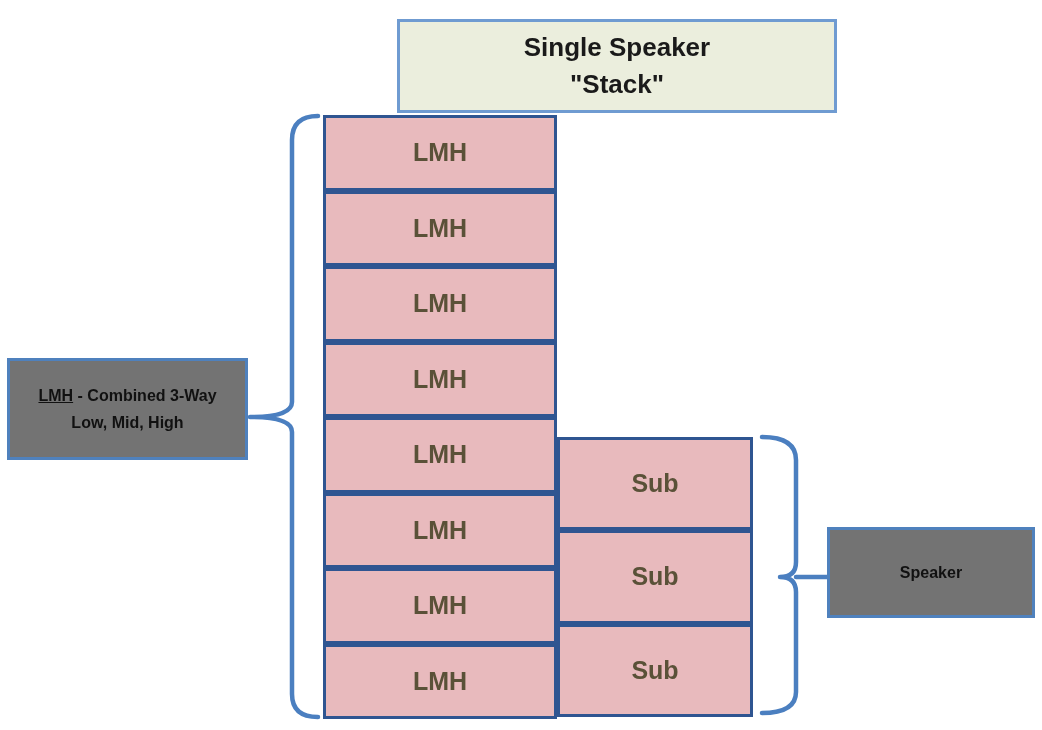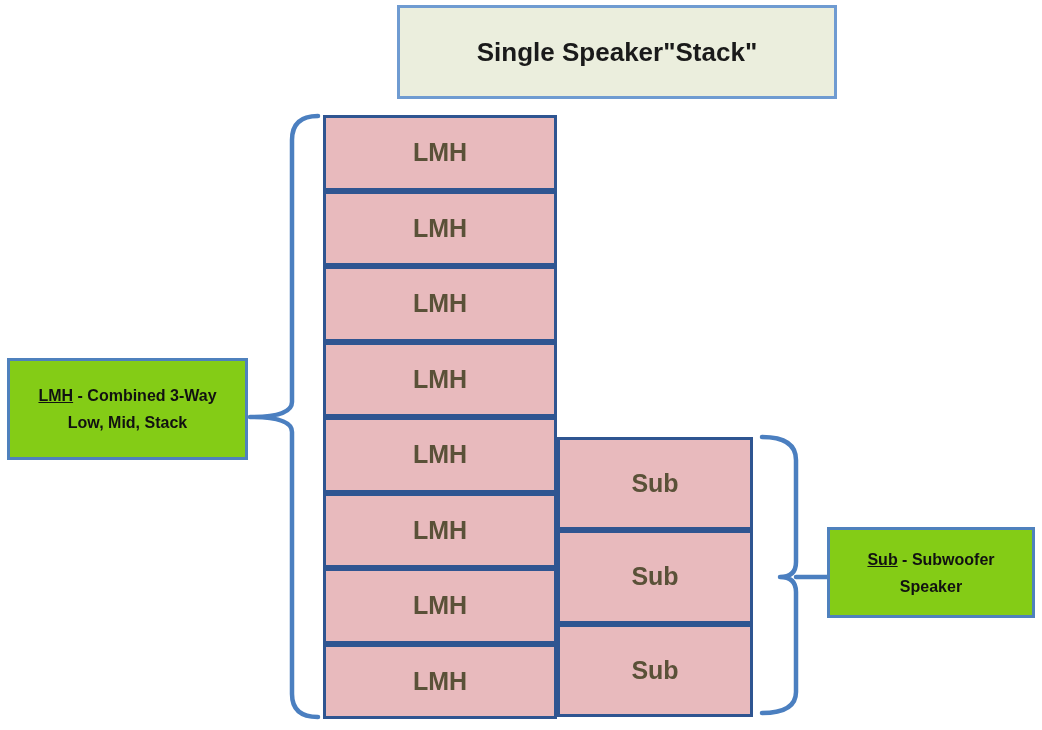--- a/index.html
+++ b/index.html
@@ -11,27 +11,27 @@
   #canvas {
     position: relative;
     width: 1042px;
     height: 730px;
     background: #ffffff;
     overflow: hidden;
   }
   
   .title-box {
     position: absolute;
-    left: 397px; top: 5px;
+    left: 397px; top: 19px;
     width: 440px; height: 94px;
     box-sizing: border-box;
     background: #ebeedd;
     border: 3px solid #6f9bd1;
     display: flex;
-    flex-direction: row;
+    flex-direction: column;
     align-items: center;
     justify-content: center;
     text-align: center;
   }
   .title-box .t-line {
     font-size: 26px;
     font-weight: bold;
     color: #1a1a1a;
     line-height: 37px;
   }
@@ -58,21 +58,21 @@
     align-items: center;
     justify-content: center;
     font-size: 25px;
     font-weight: bold;
     color: #5a5138;
   }
   
   .callout {
     position: absolute;
     box-sizing: border-box;
-    background: #84cc16;
+    background: #737373;
     border: 3px solid #4f81bd;
     display: flex;
     flex-direction: column;
     align-items: center;
     justify-content: center;
     text-align: center;
   }
   #lmh-callout {
     left: 7px; top: 358px;
     width: 241px; height: 102px;
@@ -129,21 +129,20 @@
     </div>
 
   <div id="sub-stack" class="stack">
       <div class="box">Sub</div>
       <div class="box">Sub</div>
       <div class="box">Sub</div>
     </div>
 
   <div id="lmh-callout" class="callout">
     <div class="c-line"><span class="term">LMH</span><span> - Combined 3-Way</span></div>
-    <div class="c-line">Low, Mid, Stack</div>
+    <div class="c-line">Low, Mid, High</div>
   </div>
 
   <div id="sub-callout" class="callout">
-    <div class="c-line"><span class="term">Sub</span><span> - Subwoofer</span></div>
     <div class="c-line">Speaker</div>
   </div>
 
 </div>
 
 </body></html>

